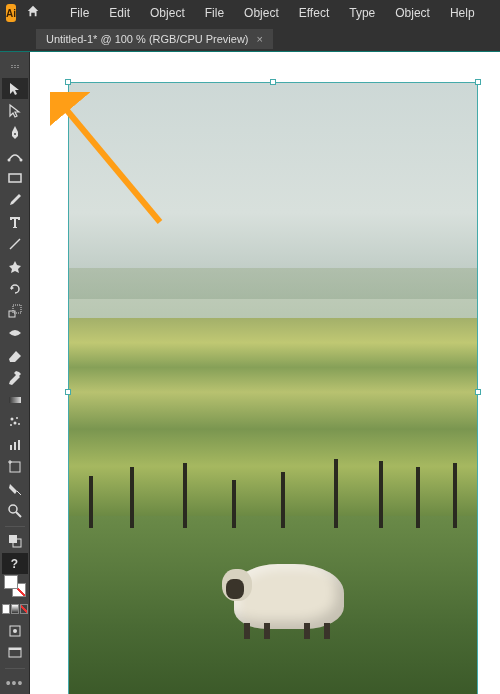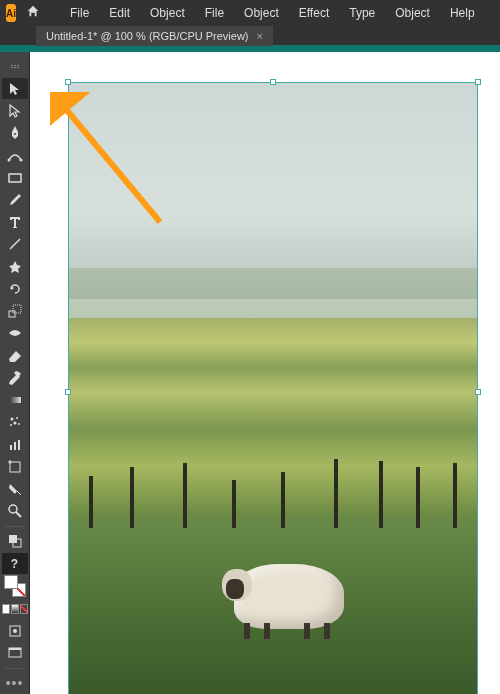--- a/index.html
+++ b/index.html
@@ -4,21 +4,21 @@
 <style>
 * { margin: 0; padding: 0; box-sizing: border-box; font-family: "Segoe UI", Arial, sans-serif; }
 body { width: 500px; height: 694px; background: #323232; overflow: hidden; }
 
 .menubar { height: 26px; background: #323232; display: flex; align-items: center; padding: 0 6px; gap: 4px; }
 .menubar .logo { width: 18px; height: 18px; background: #f8a01b; border-radius: 3px; display: flex; align-items: center; justify-content: center; color: #3a2000; font-weight: bold; font-size: 10px; }
 .menubar .home-icon { color: #ddd; padding: 0 6px; }
 .menubar .sep { width: 1px; height: 16px; background: #555; margin: 0 4px; }
 .menubar .menu-item { color: #ddd; font-size: 12px; padding: 3px 8px; cursor: pointer; }
 
-.tabbar { height: 26px; background: #323232; display: flex; align-items: center; padding-left: 36px; border-bottom: 7px solid #0f766e; }
+.tabbar { height: 26px; background: #323232; display: flex; align-items: center; padding-left: 36px; border-bottom: 1px solid #0f766e; }
 .tabbar .tab { background: #444; color: #ddd; font-size: 11px; padding: 4px 10px; display: flex; align-items: center; gap: 8px; }
 .tabbar .tab .close { cursor: pointer; color: #aaa; }
 
 .workspace { display: flex; height: calc(694px - 52px); }
 
 .toolbar { width: 30px; background: #434343; display: flex; flex-direction: column; align-items: center; padding-top: 4px; gap: 1px; border-right: 1px solid #2a2a2a; }
 .toolbar .tool { width: 26px; height: 24px; display: flex; align-items: center; justify-content: center; color: #ddd; cursor: pointer; position: relative; }
 .toolbar .tool.active { background: #2a2a2a; }
 .toolbar .tool svg { width: 16px; height: 16px; }
 .toolbar .tdiv { width: 20px; height: 1px; background: #555; margin: 3px 0; }

